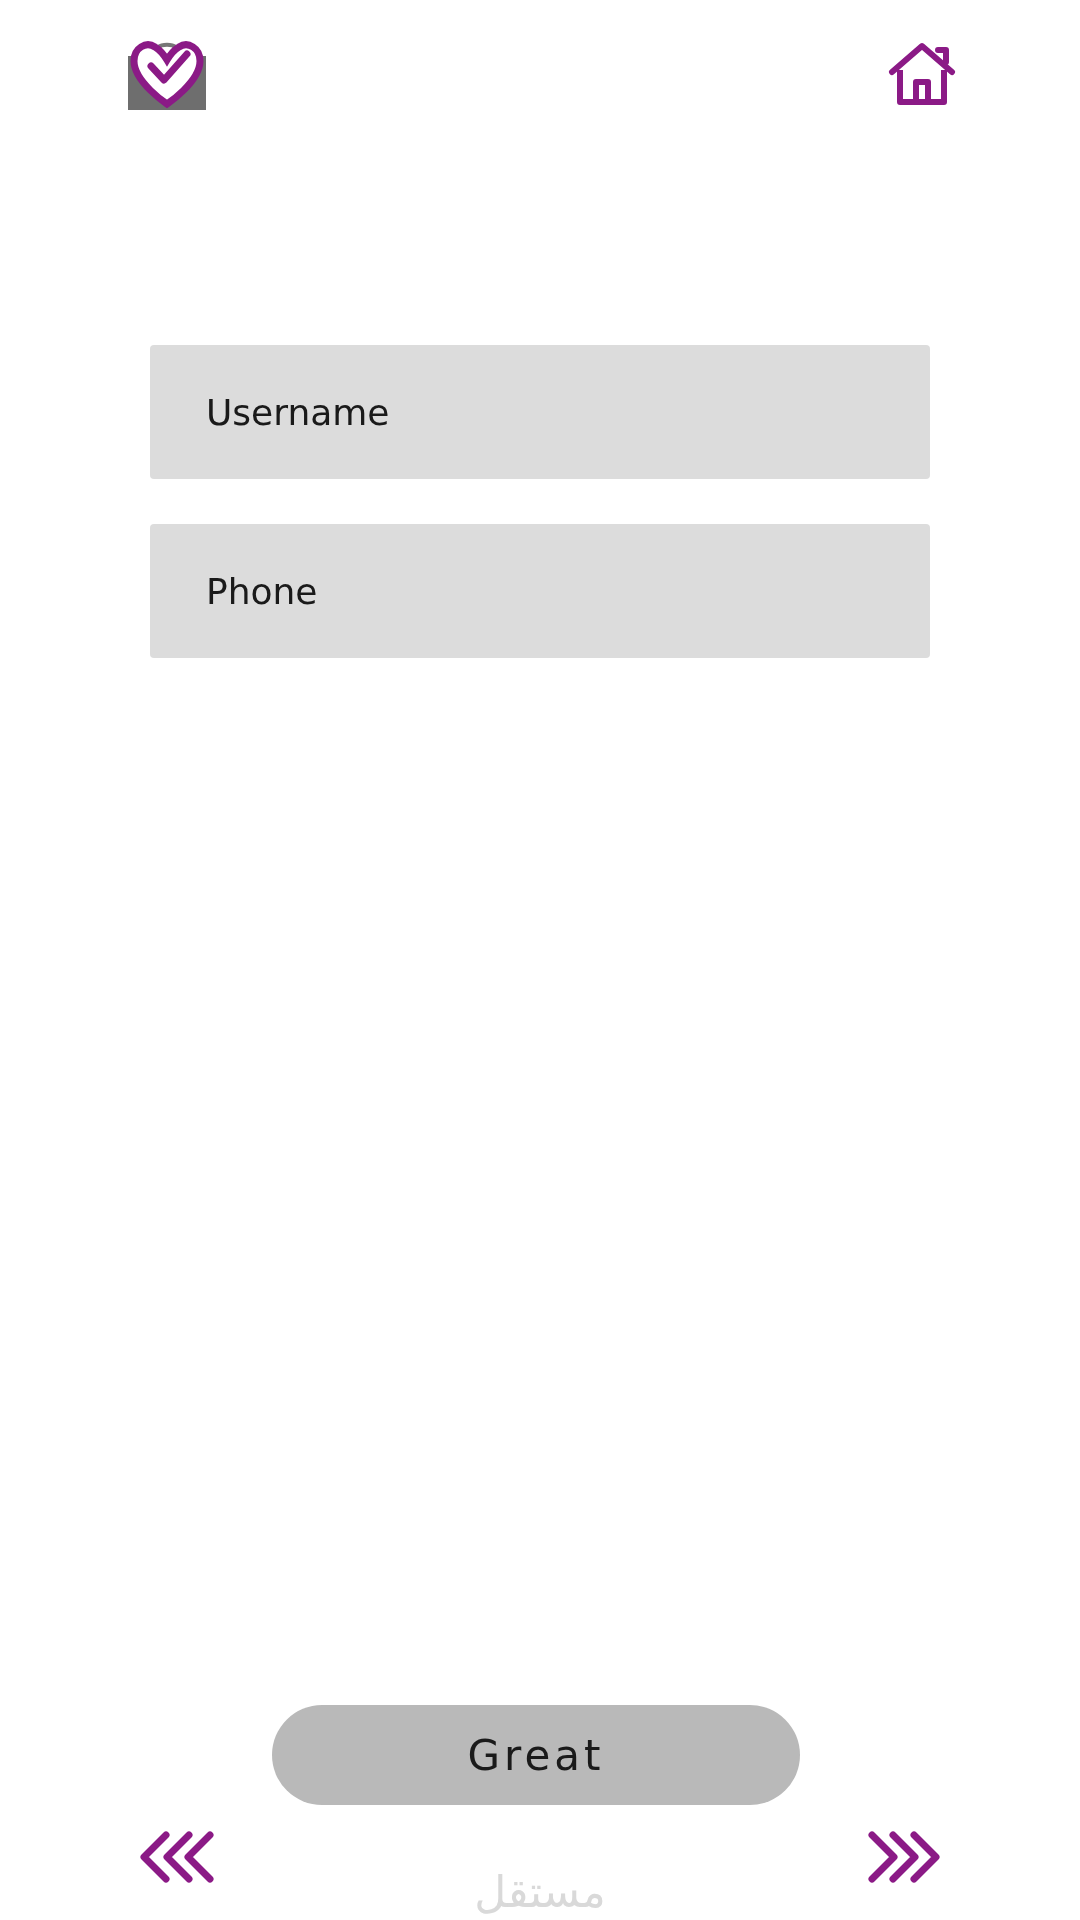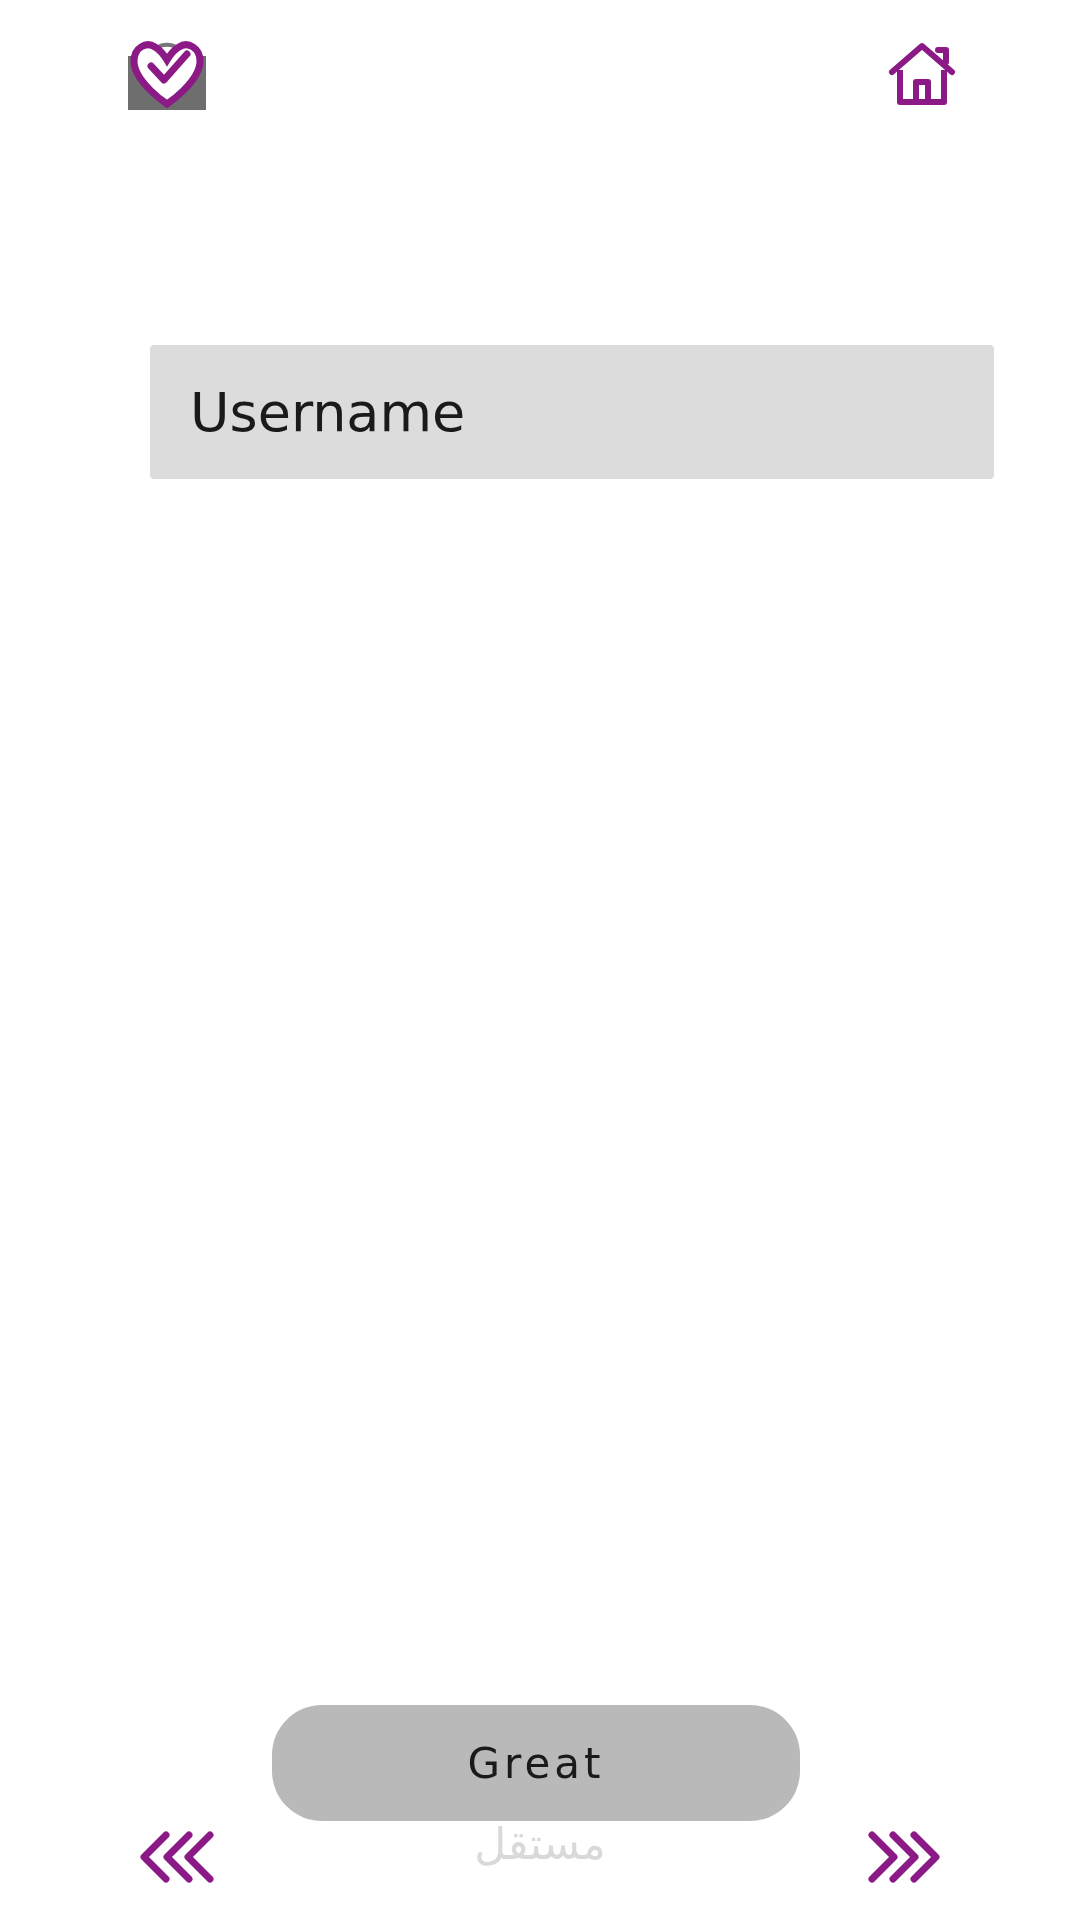--- a/index.html
+++ b/index.html
@@ -41,46 +41,46 @@
   }
 
   
   .form {
     position: absolute;
     top: 345px;
     left: 150px;
     width: 780px;
   }
   .field {
-    width: 844px;
+    width: 780px;
     height: 134px;
     background: #dcdcdc;
     border: none;
     border-radius: 4px;
     margin-bottom: 45px;
     display: flex;
     align-items: center;
-    padding-left: 40px;
+    padding-left: 56px;
     font-family: "DejaVu Sans", "Liberation Sans", sans-serif;
-    font-size: 54px;
+    font-size: 36px;
     color: #1a1a1a;
     outline: none;
   }
   .field::placeholder {
     color: #1a1a1a;
     opacity: 1;
   }
 
   
   .great-btn {
     position: absolute;
     left: 272px;
     top: 1705px;
     width: 528px;
-    height: 116px;
+    height: 100px;
     background: #b9b9b9;
     border: none;
     border-radius: 50px;
     font-family: "DejaVu Sans", "Liberation Sans", sans-serif;
     font-size: 42px;
     letter-spacing: 4px;
     color: #1a1a1a;
     cursor: pointer;
   }
 
@@ -99,21 +99,21 @@
     top: 1827px;
     width: 84px;
     height: 60px;
     cursor: pointer;
   }
 
   
   .watermark {
     position: absolute;
     left: 0;
-    top: 1820px;
+    top: 1868px;
     width: 1080px;
     text-align: center;
     pointer-events: none;
   }
   .watermark .wm-ar {
     display: block;
     font-size: 44px;
     color: #d9d9d9;
     font-family: "DejaVu Sans", "Liberation Sans", sans-serif;
     line-height: 1.1;
@@ -151,20 +151,21 @@
         <path d="M6 34 L36 8 L66 34" fill="none" stroke="#8B1A86" stroke-width="6" stroke-linecap="round" stroke-linejoin="round"></path>
         <path d="M14 32 L14 64 L58 64 L58 32" fill="none" stroke="#8B1A86" stroke-width="6" stroke-linejoin="round"></path>
         <path d="M30 64 L30 44 L42 44 L42 64" fill="none" stroke="#8B1A86" stroke-width="6" stroke-linejoin="round"></path>
         <path d="M52 12 L60 12 L60 24" fill="none" stroke="#8B1A86" stroke-width="6" stroke-linecap="round" stroke-linejoin="round"></path>
       </svg>
     </div>
   </div>
 
   <div class="form">
     <input class="field" type="text" placeholder="Username" style="">
+    <input class="field" type="text" placeholder="Phone" style="">
   </div>
 
   <button class="great-btn">Great</button>
 
   <div class="nav-prev">
     <svg width="84" height="60" viewBox="0 0 84 60" aria-hidden="true">
       <path d="M34 8 L12 30 L34 52" fill="none" stroke="#8B1A86" stroke-width="7" stroke-linecap="round" stroke-linejoin="round"></path>
       <path d="M57 8 L35 30 L57 52" fill="none" stroke="#8B1A86" stroke-width="7" stroke-linecap="round" stroke-linejoin="round"></path>
       <path d="M78 8 L56 30 L78 52" fill="none" stroke="#8B1A86" stroke-width="7" stroke-linecap="round" stroke-linejoin="round"></path>
     </svg>

